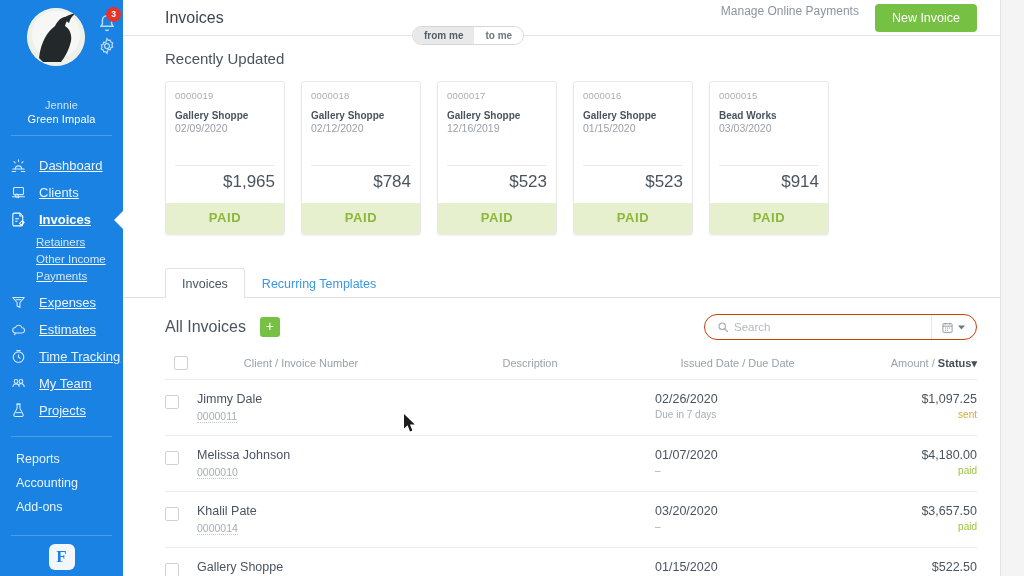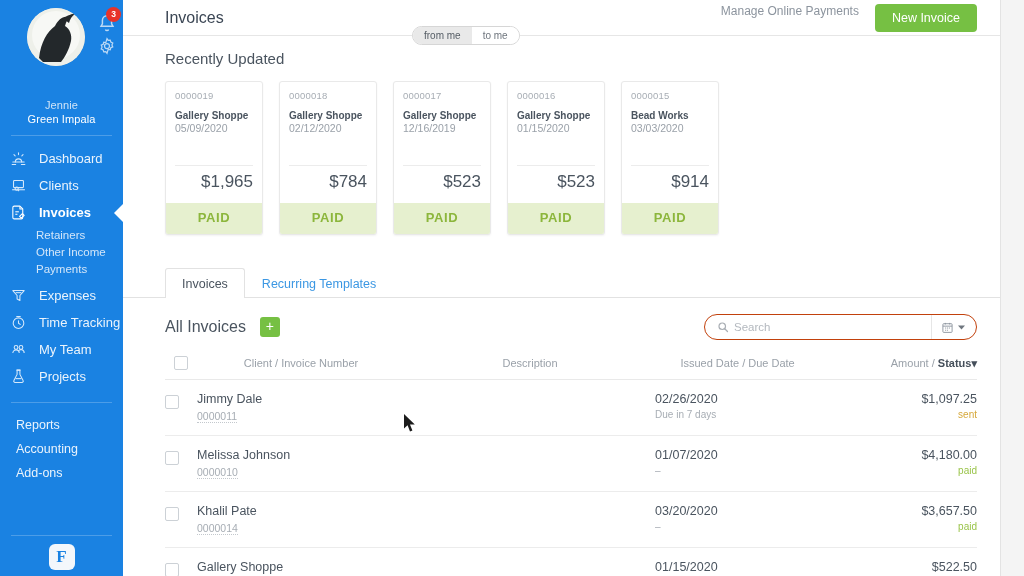--- a/index.html
+++ b/index.html
@@ -30,21 +30,21 @@
     font-weight:bold; z-index:3;
   }
   .gear-wrap{ position:absolute; left:97px; top:36px; width:20px; height:20px; }
   .user-name{
     text-align:center; font-size:11px; line-height:14px; color:#cfe4f8;
     margin-top:2px; letter-spacing:.1px;
   }
   .user-name .l2{ display:block; color:#ffffff; }
   .sb-divider{ height:1px; background:rgba(255,255,255,.22); margin:9px 11px 0 11px; }
 
-  .nav{ margin-top:9px; }
+  .nav{ margin-top:16px;text-decoration:underline; }
   .nav-item{
     position:relative; display:flex; align-items:center; height:27px;
     padding-left:10px; font-size:13px; color:#eaf3fc; cursor:pointer;
   }
   .nav-item .ico{ width:26px; height:20px; display:flex; align-items:center; justify-content:flex-start; flex:0 0 26px; }
   .nav-item .lbl{ padding-left:3px; white-space:nowrap; }
   .nav-item.active .lbl{ font-weight:bold; color:#fff; }
   .nav-item.active .notch{
     position:absolute; right:0px; top:50%; transform:translateY(-50%);
     width:0; height:0; border-top:9px solid transparent; border-bottom:9px solid transparent;
@@ -85,31 +85,31 @@
     padding:7px 17px; cursor:pointer; white-space:nowrap;
   }
 
   .toggle{
     position:absolute; left:289px; top:26px; z-index:10;
     display:flex; height:19px; border-radius:10px; overflow:hidden;
     border:1px solid #d6d6d6; background:#fff;
   }
   .toggle div{
     font-size:10px; color:#6f767e; display:flex; align-items:center; justify-content:center;
-    padding:0 11px; cursor:pointer;
+    padding:0 11px; cursor:pointer;font-weight:bold;
   }
   .toggle .on{ background:#e9e9e9; color:#555d65; }
   .toggle .off{ background:#ffffff; }
 
   .section-title{ font-size:15px; color:#4a545f; padding:14px 0 0 42px; }
 
   
   .cards{ display:flex; gap:16px; padding:14px 0 0 42px; }
   .card{
-    width:98px; background:#fff; border:1px solid #e9e9e9; border-radius:3px;
+    width:120px; background:#fff; border:1px solid #e9e9e9; border-radius:3px;
     box-shadow:0 1px 2px rgba(0,0,0,.05); overflow:hidden; cursor:pointer;
   }
   .card-body{ padding:8px 9px 0 9px; height:121px; position:relative; }
   .c-num{ font-size:9.5px; color:#a7adb4; letter-spacing:.2px; }
   .c-client{ font-size:10px; color:#4a545f; font-weight:bold; margin-top:9px; }
   .c-date{ font-size:10.5px; color:#9aa1a9; margin-top:1px; }
   .c-amt{
     position:absolute; left:9px; right:9px; bottom:11px; text-align:right;
     font-size:17px; color:#4a545f; border-top:1px solid #ececec; padding-top:6px;
   }
@@ -269,20 +269,29 @@
       <div class="nav-item" style="margin-top:5px">
         <span class="ico">
           <svg width="17" height="17" viewBox="0 0 24 24" fill="none" stroke="#d6e9fb" stroke-width="1.5" stroke-linejoin="round">
             <path d="M4 5h16l-6 7v7l-4-2v-5z"></path>
               <path d="M8 8h8"></path>
           </svg>
         </span>
         <span class="lbl">Expenses</span>
       </div>
 
+      <div class="nav-item">
+        <span class="ico">
+          <svg width="17" height="17" viewBox="0 0 24 24" fill="none" stroke="#d6e9fb" stroke-width="1.5" stroke-linejoin="round">
+            <path d="M7 17a4 4 0 0 1 .6-7.9A5 5 0 0 1 17 9.6 3.7 3.7 0 0 1 16.6 17z"></path>
+            <path d="M8 17l-2 3"></path>
+          </svg>
+        </span>
+        <span class="lbl">Estimates</span>
+      </div>
 
       <div class="nav-item">
         <span class="ico">
           <svg width="17" height="17" viewBox="0 0 24 24" fill="none" stroke="#d6e9fb" stroke-width="1.5" stroke-linecap="round">
             <circle cx="12" cy="13" r="7.5"></circle>
               <path d="M12 9.5V13l2.4 1.6"></path>
               <path d="M9.5 3.5h5"></path>
           </svg>
         </span>
         <span class="lbl">Time Tracking</span>
@@ -343,21 +352,21 @@
       </div>
 
       <div class="section-title">Recently Updated</div>
 
       <div class="cards">
 
         <div class="card">
           <div class="card-body">
             <div class="c-num">0000019</div>
             <div class="c-client">Gallery Shoppe</div>
-            <div class="c-date">05/09/2020</div>
+            <div class="c-date">02/09/2020</div>
             <div class="c-amt">$1,965</div>
           </div>
           <div class="c-status">PAID</div>
         </div>
 
         <div class="card">
           <div class="card-body">
             <div class="c-num">0000018</div>
             <div class="c-client">Gallery Shoppe</div>
             <div class="c-date">02/12/2020</div>

